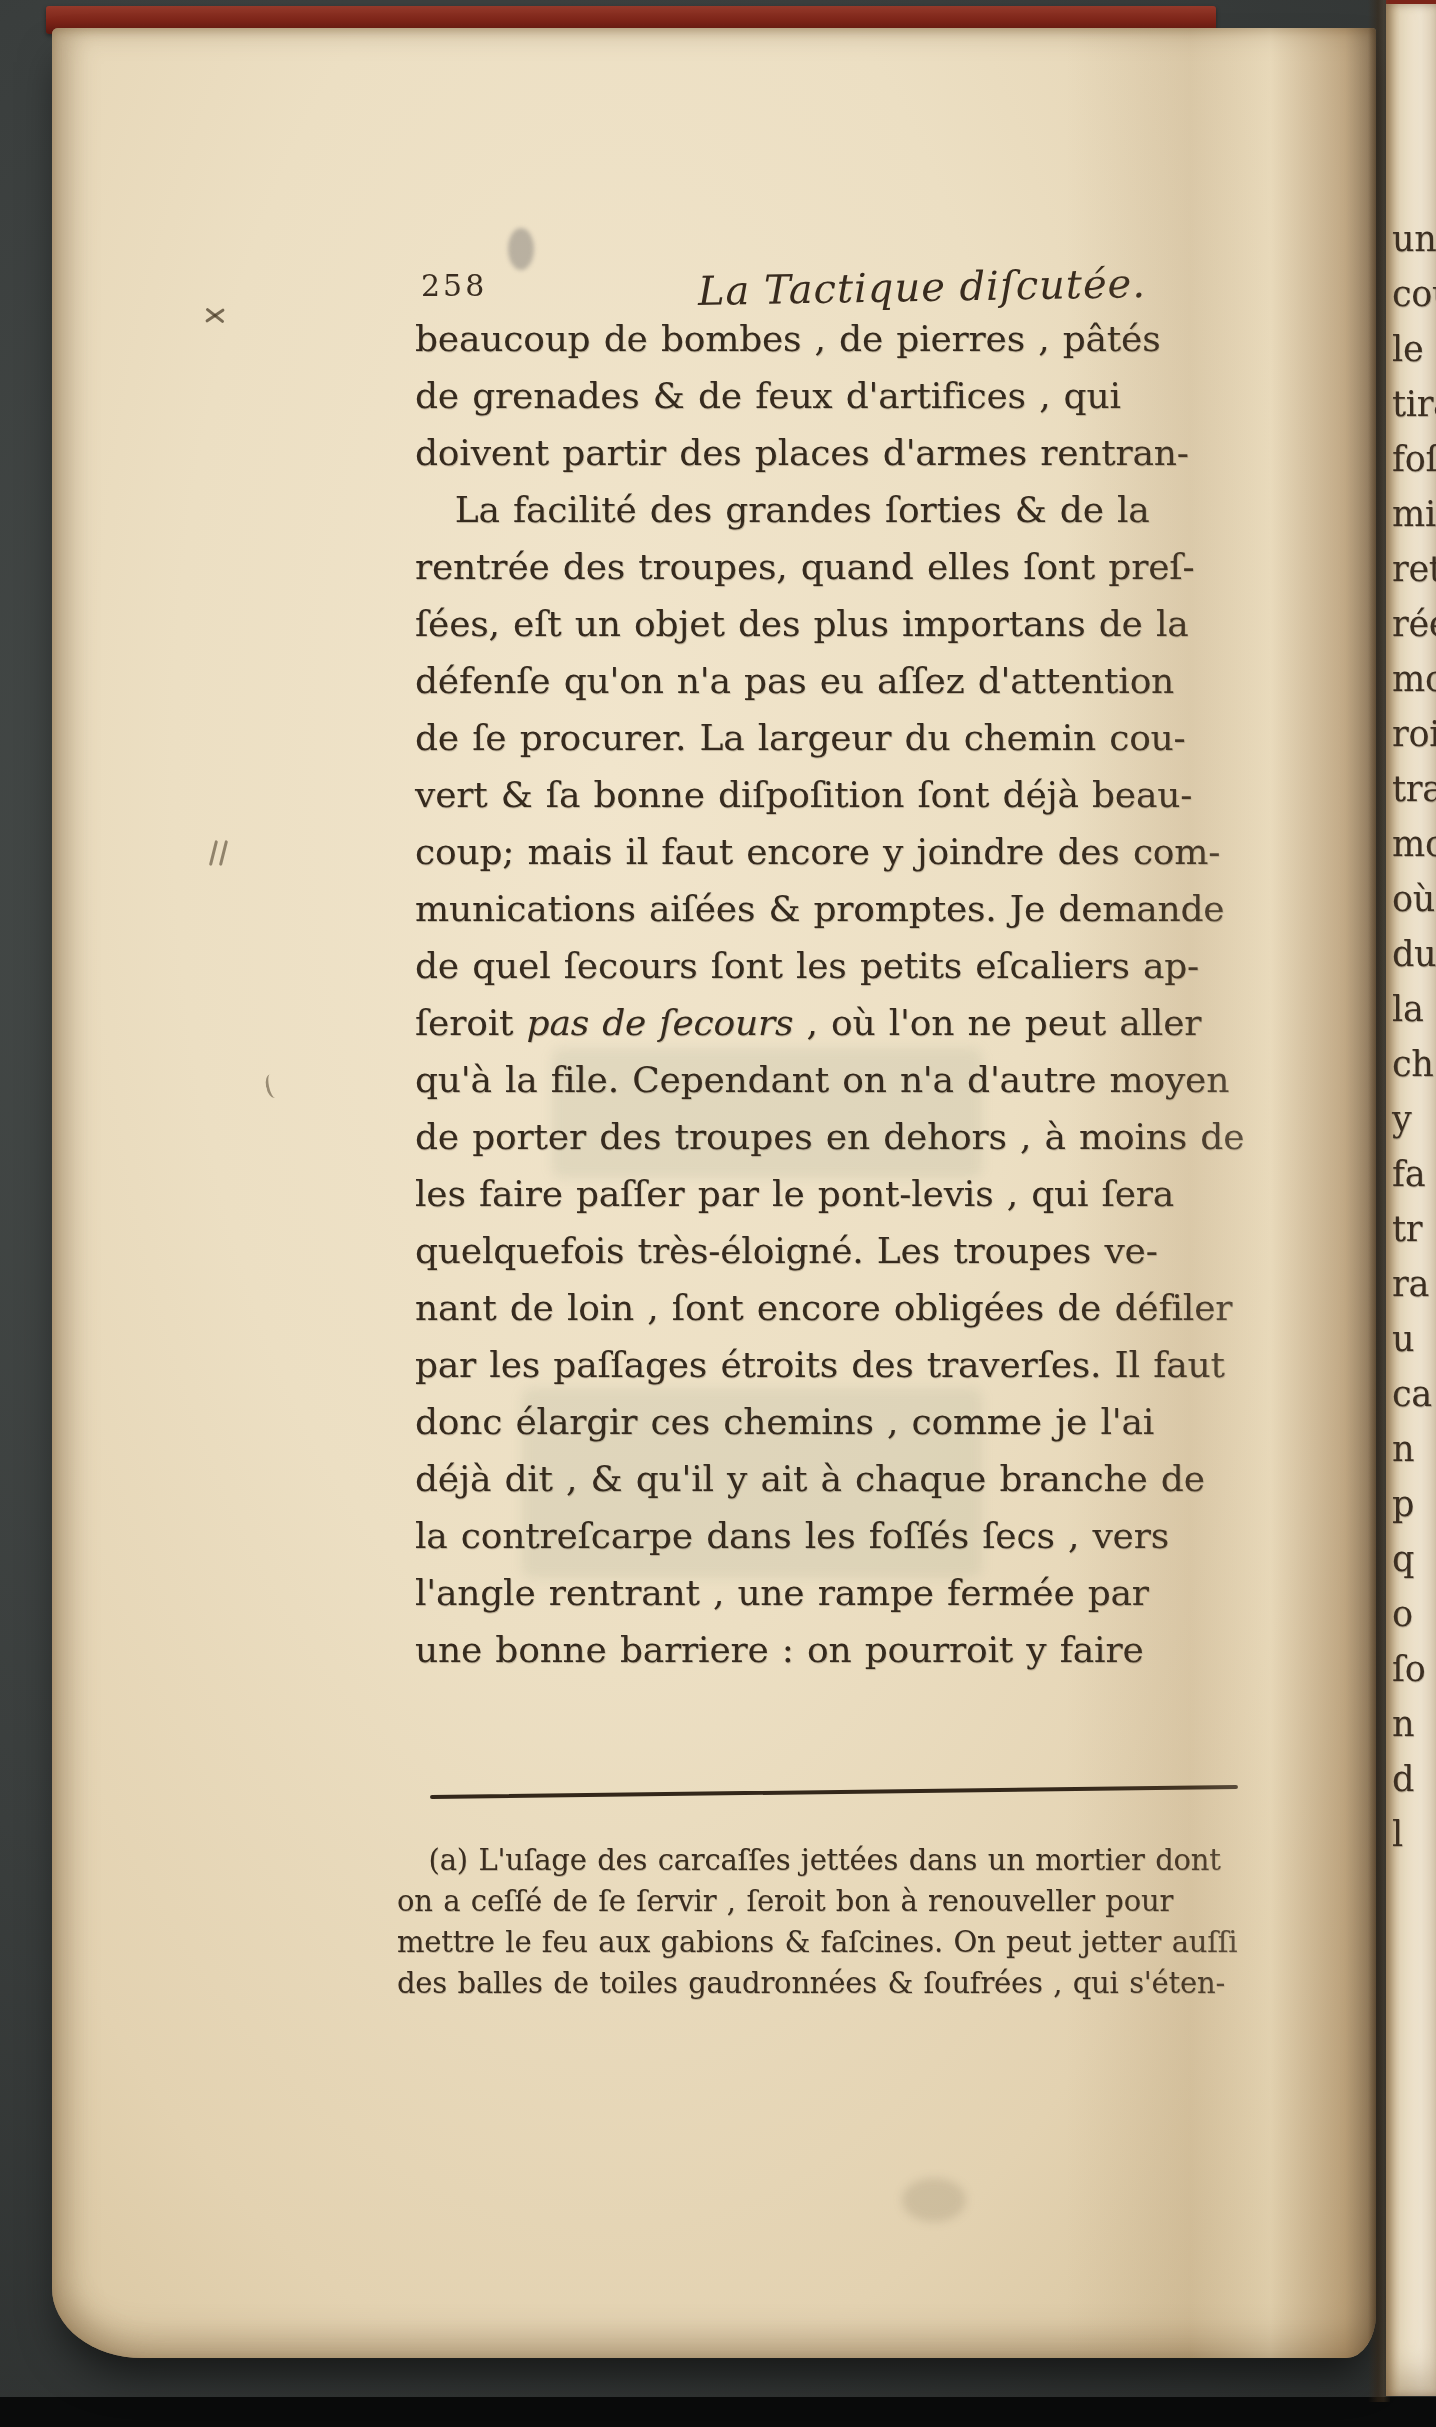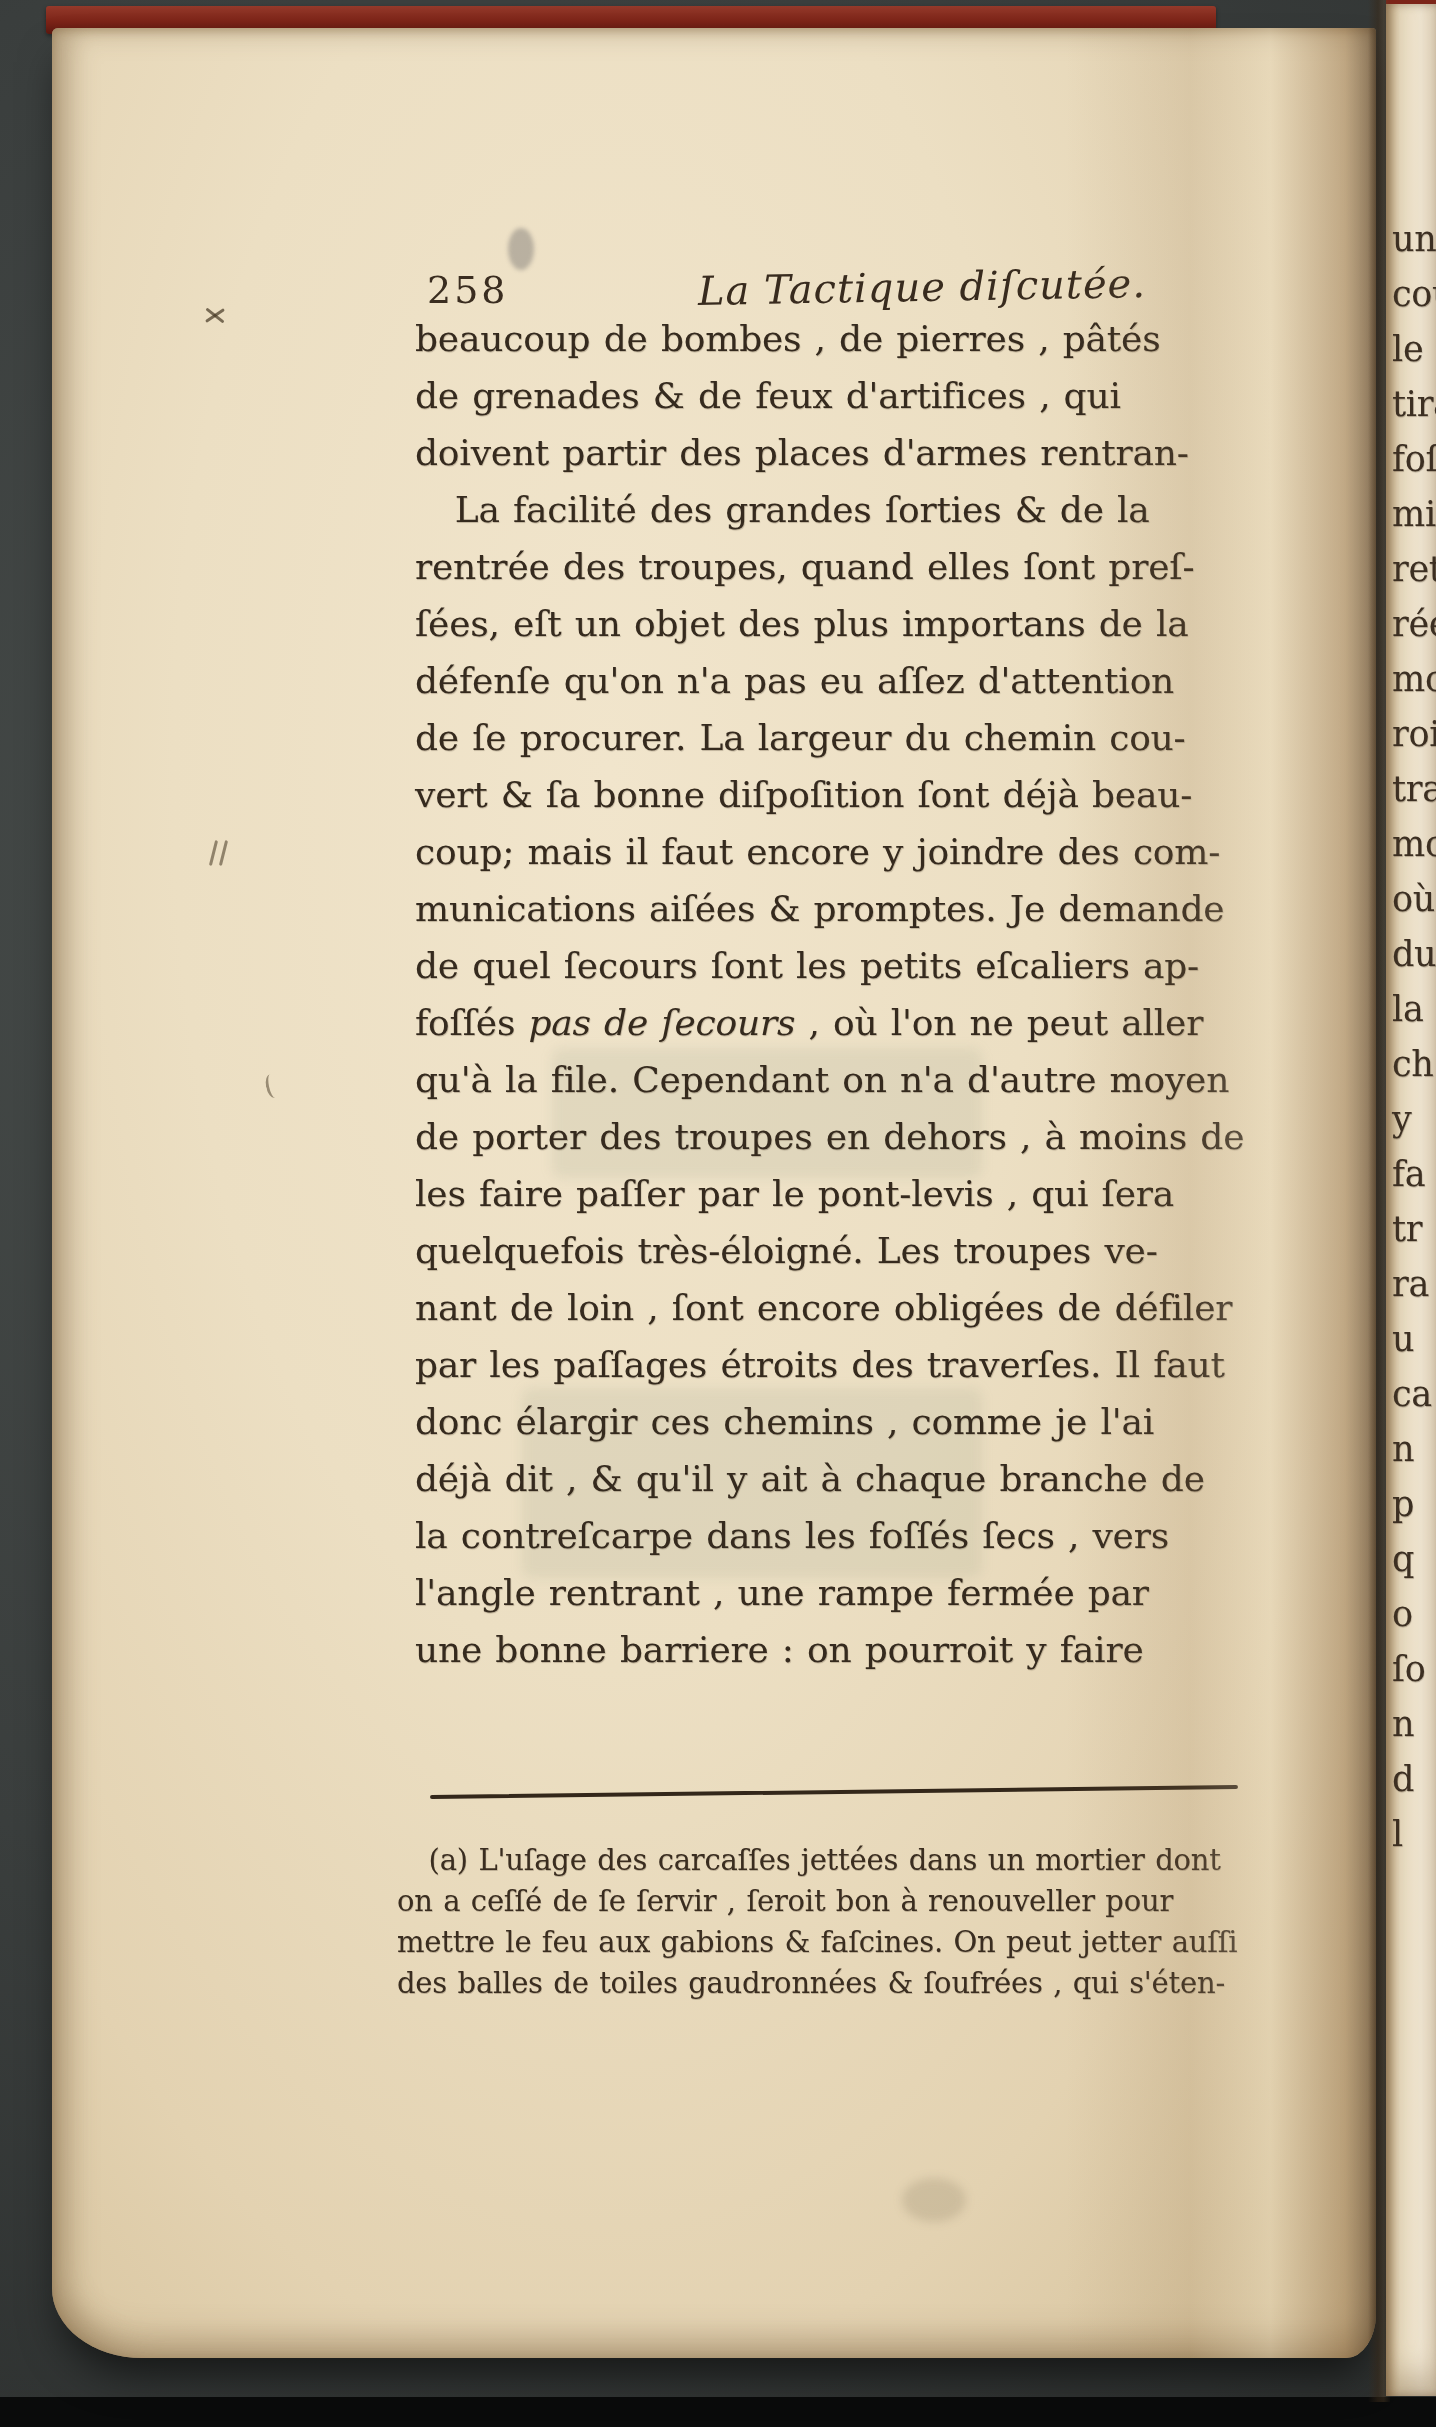--- a/index.html
+++ b/index.html
@@ -27,21 +27,21 @@
       0 24px 40px -10px rgba(0,0,0,.6);
     overflow:hidden;
   }
   .page-right-curl{
     position:absolute;right:0;top:0;width:310px;height:100%;
     background:linear-gradient(90deg, rgba(150,120,80,0) 0%, rgba(150,120,80,.16) 40%,
       rgba(240,228,200,.28) 66%, rgba(140,105,65,.40) 90%, rgba(75,52,30,.55) 100%);
     pointer-events:none;
   }
   .page-header{position:absolute;left:363px;top:236px;width:845px;height:52px;color:#3a2d20;}
-  .page-number{position:absolute;left:12px;top:4px;font-size:38px;letter-spacing:3px;}
+  .page-number{position:absolute;left:6px;top:4px;font-size:30px;letter-spacing:3px;}
   .running-title{
     position:absolute;left:60%;top:0;transform:translateX(-50%) rotate(-1deg);
     font-style:italic;font-size:40px;letter-spacing:1px;white-space:nowrap;color:#382b1e;
   }
   .body-text{position:absolute;left:363px;top:282px;color:#352a1e;}
   .body-line{
     font-size:36px;height:57px;line-height:57px;white-space:pre;
     letter-spacing:-0.2px;word-spacing:2px;
     text-shadow:0.6px 0.8px 0.7px rgba(58,44,28,.25);
   }
@@ -116,21 +116,21 @@
       <div class="body-line">doivent partir des places d'armes rentran-</div>
       <div class="body-line">   La facilité des grandes ſorties &amp; de la</div>
       <div class="body-line">rentrée des troupes, quand elles ſont preſ-</div>
       <div class="body-line">ſées, eſt un objet des plus importans de la</div>
       <div class="body-line">défenſe qu'on n'a pas eu aſſez d'attention</div>
       <div class="body-line">de ſe procurer. La largeur du chemin cou-</div>
       <div class="body-line">vert &amp; ſa bonne diſpoſition ſont déjà beau-</div>
       <div class="body-line">coup; mais il faut encore y joindre des com-</div>
       <div class="body-line">munications aiſées &amp; promptes. Je demande</div>
       <div class="body-line">de quel ſecours ſont les petits eſcaliers ap-</div>
-      <div class="body-line"><span>foſſés </span><span class="it">pas de ſecours</span><span> , où l'on ne peut aller</span></div>
+      <div class="body-line"><span>ſeroit </span><span class="it">pas de ſecours</span><span> , où l'on ne peut aller</span></div>
       <div class="body-line">qu'à la file. Cependant on n'a d'autre moyen</div>
       <div class="body-line">de porter des troupes en dehors , à moins de</div>
       <div class="body-line">les faire paſſer par le pont-levis , qui ſera</div>
       <div class="body-line">quelquefois très-éloigné. Les troupes ve-</div>
       <div class="body-line">nant de loin , ſont encore obligées de défiler</div>
       <div class="body-line">par les paſſages étroits des traverſes. Il faut</div>
       <div class="body-line">donc élargir ces chemins , comme je l'ai</div>
       <div class="body-line">déjà dit , &amp; qu'il y ait à chaque branche de</div>
       <div class="body-line">la contreſcarpe dans les foſſés ſecs , vers</div>
       <div class="body-line">l'angle rentrant , une rampe fermée par</div>

